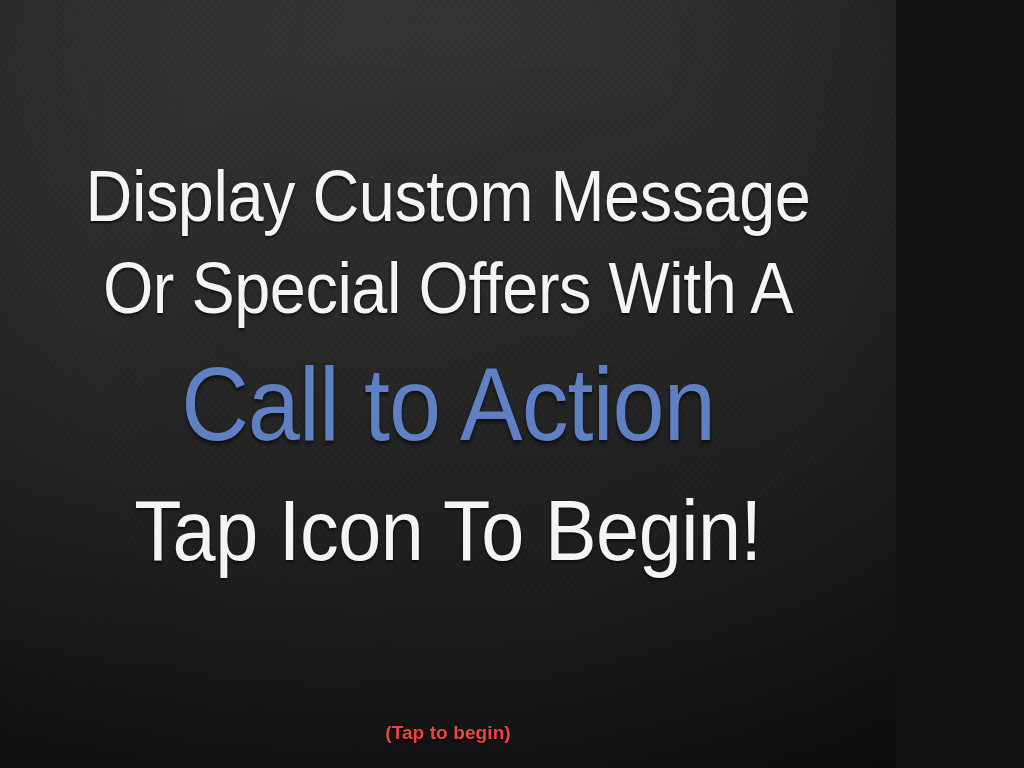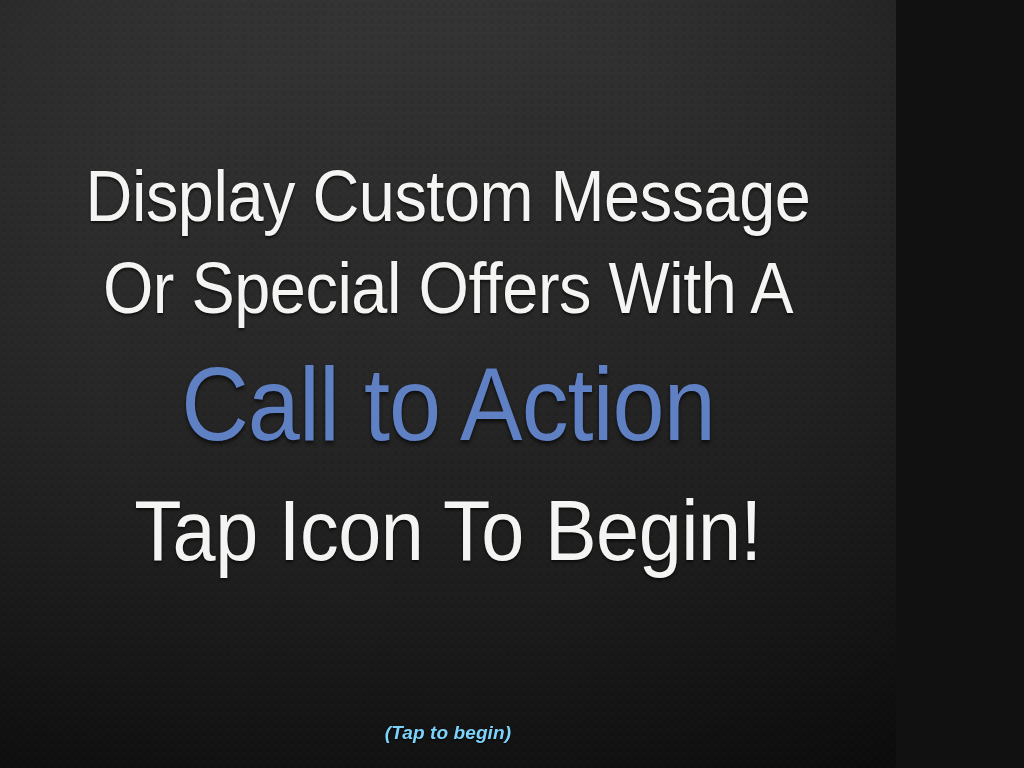--- a/index.html
+++ b/index.html
@@ -150,15 +150,15 @@
   <div id="bg-sheen"></div>
   <div id="bg-vignette"></div>
 
   <div id="message-block">
     <span class="msg-line line-white" id="line-display-custom" style="color: rgb(244, 244, 242);">Display Custom Message</span>
     <span class="msg-line line-white" id="line-special-offers" style="color: rgb(244, 244, 242);">Or Special Offers With A</span>
     <span class="msg-line line-accent" id="line-call-to-action" style="color: rgb(96, 128, 196);">Call to Action</span>
     <span class="msg-line line-white" id="line-tap-icon" style="color: rgb(244, 244, 242);">Tap Icon To Begin!</span>
   </div>
 
-  <div id="tap-hint" style="color: #7dd3fc; font-style: italic;">(Tap to begin)</div>
+  <div id="tap-hint" style="color: #ef4444;">(Tap to begin)</div>
 
 </div>
 
 </body></html>

